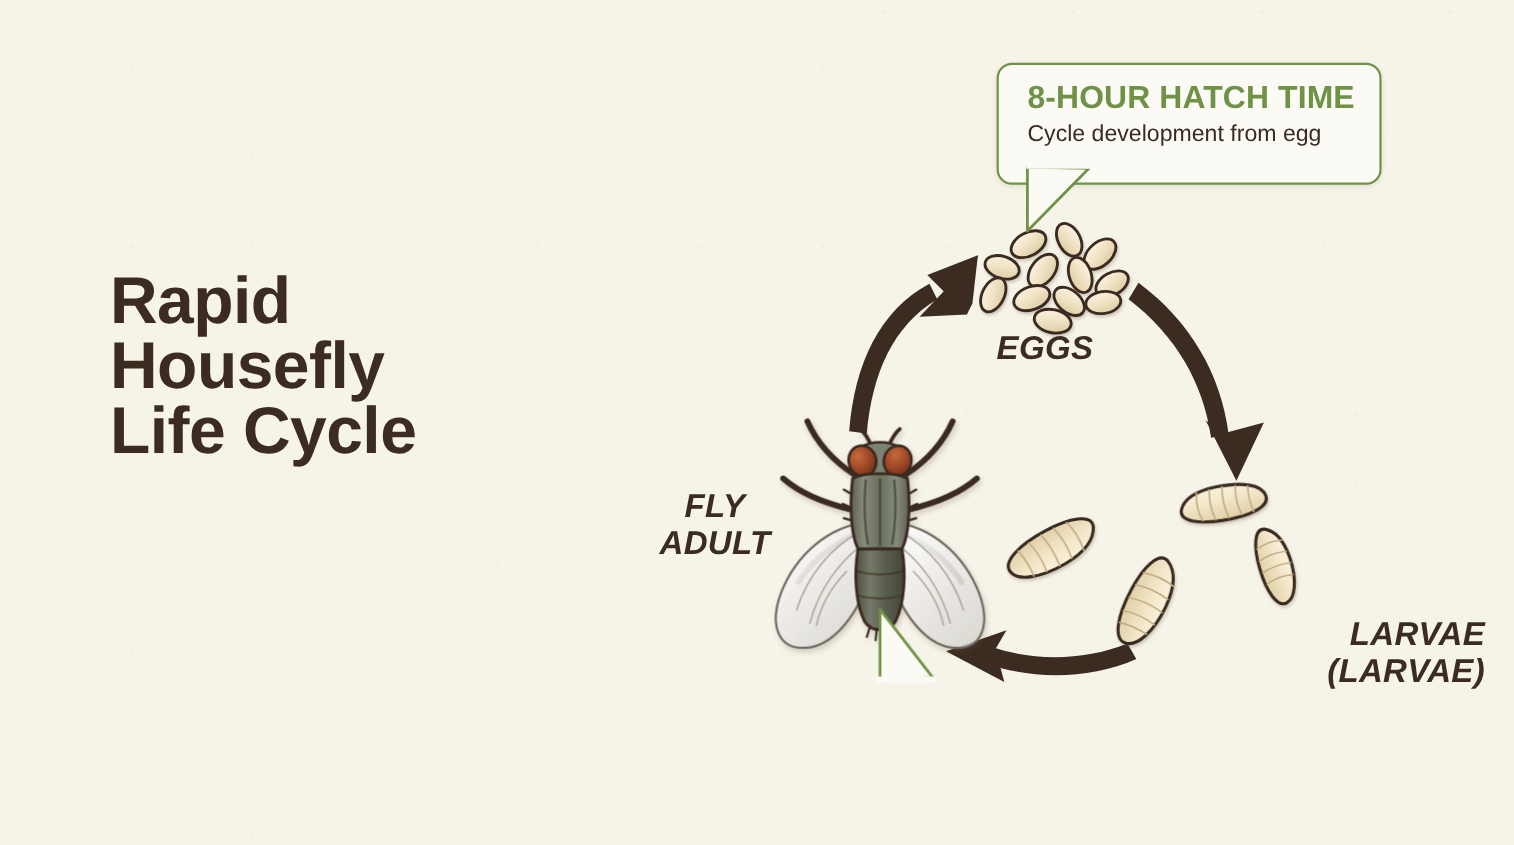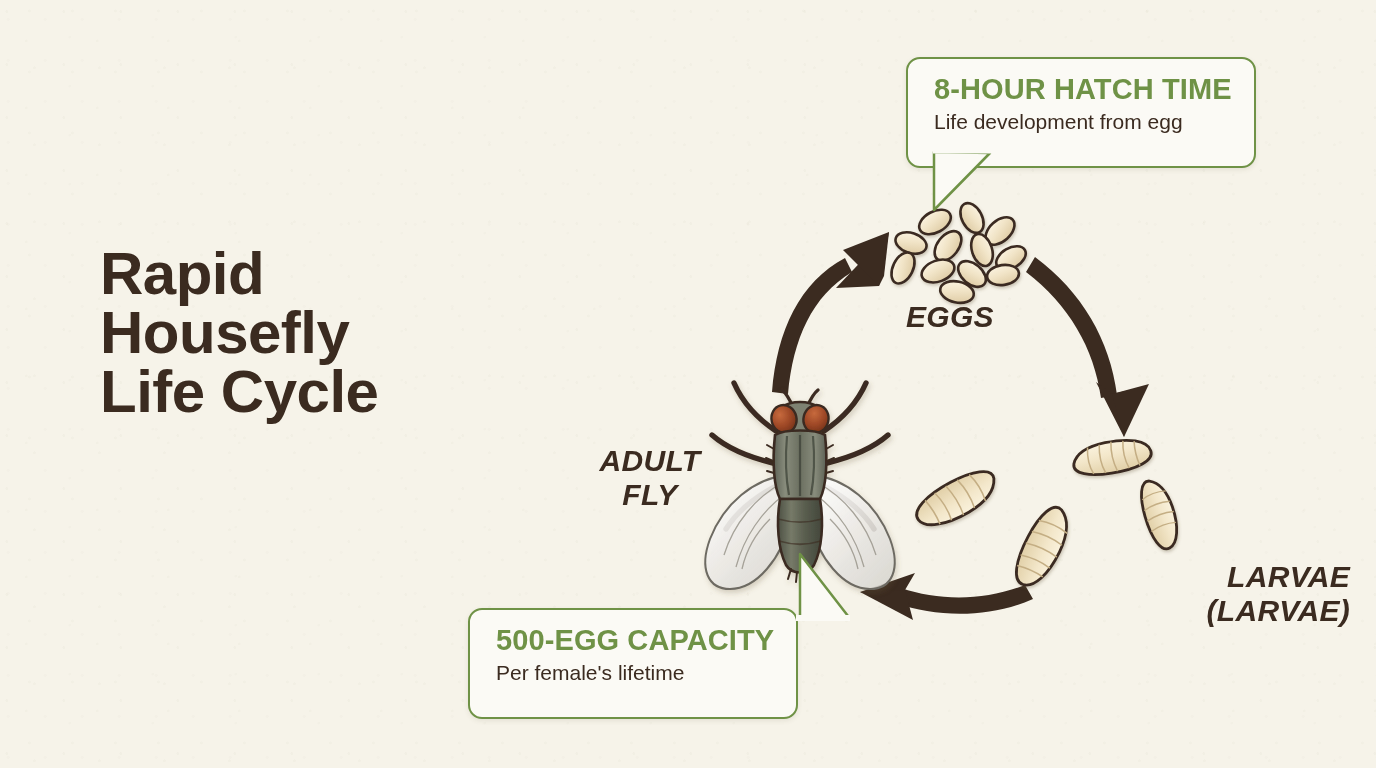--- a/index.html
+++ b/index.html
@@ -306,40 +306,36 @@
 
   <h1 id="title">
     <span class="tline">Rapid</span>
     <span class="tline">Housefly</span>
     <span class="tline">Life Cycle</span>
   </h1>
 
   <div class="stage-label" id="label-eggs">EGGS</div>
 
   <div class="stage-label" id="label-adult">
+    <span class="lline">FLY</span>
     <span class="lline">ADULT</span>
-    <span class="lline">FLY</span>
   </div>
 
   <div class="stage-label" id="label-larvae">
     <span class="lline">LARVAE</span>
     <span class="lline">(LARVAE)</span>
   </div>
 
   <div class="callout" id="callout-hatch">
     <div class="callout-title">8-HOUR HATCH TIME</div>
-    <div class="callout-sub">Life development from egg</div>
+    <div class="callout-sub">Cycle development from egg</div>
   </div>
   <svg class="tail" id="tail-hatch" viewBox="0 0 70 64">
     <path d="M2,2 L2,60 L58,3 Z" fill="#fbfaf5" stroke="#6f9246" stroke-width="2.5" stroke-linejoin="round"></path>
     <path d="M1,1 L62,1" stroke="#fbfaf5" stroke-width="5"></path>
   </svg>
 
-  <div class="callout" id="callout-eggs">
-    <div class="callout-title">500-EGG CAPACITY</div>
-    <div class="callout-sub">Per female's lifetime</div>
-  </div>
   <svg class="tail" id="tail-eggs" viewBox="0 0 90 70">
     <path d="M40,68 L40,4 L88,66 Z" fill="#fbfaf5" stroke="#6f9246" stroke-width="2.5" stroke-linejoin="round"></path>
     <path d="M36,68 L90,68" stroke="#fbfaf5" stroke-width="6"></path>
   </svg>
 
 </div>
 
 </body></html>

